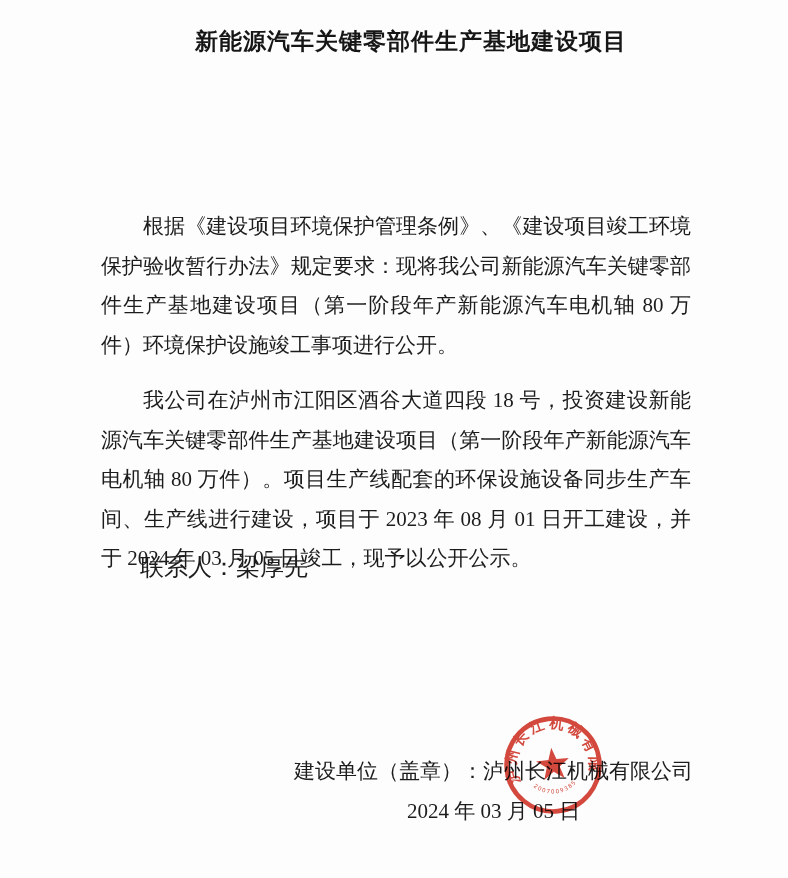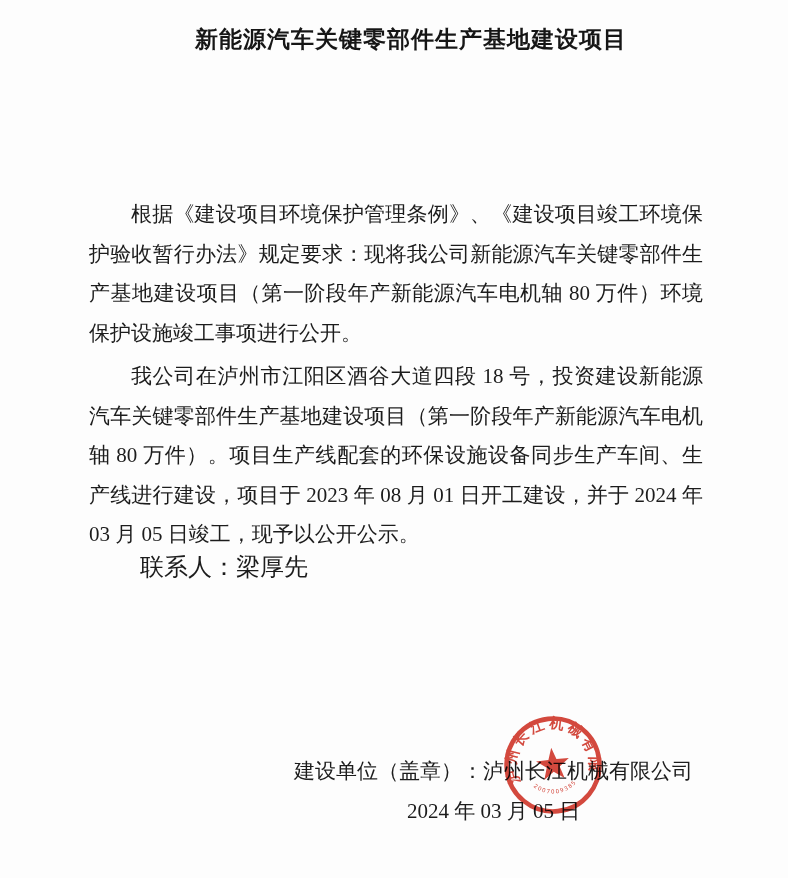--- a/index.html
+++ b/index.html
@@ -16,21 +16,21 @@
     color: #1e1e1e;
     font-family: "Liberation Serif", serif;
   }
   
   .title-block {
     position: absolute;
     top: 28px;
     left: 0;
     right: 0;
     text-align: center;
-    font-family: Liberation Mono, monospace;
+    font-family: Liberation Sans, sans-serif;
     font-weight: bold;
     font-size: 23px;
     letter-spacing: 1px;
     color: #161616;
     margin-left: 34px;
   }
   .title-line {
     line-height: 26px;
     margin-bottom: 23px;
     white-space: nowrap;
@@ -41,21 +41,21 @@
     top: 191px;
     left: 85px;
     width: 622px;
     font-size: 21px;
     line-height: 39.5px;
     text-align: justify;
     text-justify: inter-ideograph;
     color: #1c1c1c;
   }
   .body-text p {
-    margin: 4px;
+    margin: 16px;
     text-indent: 2em;
   }
   
   .contact-block {
     position: absolute;
     top: 547px;
     left: 85px;
     font-size: 24px;
     line-height: 40px;
     padding-left: 55px;

